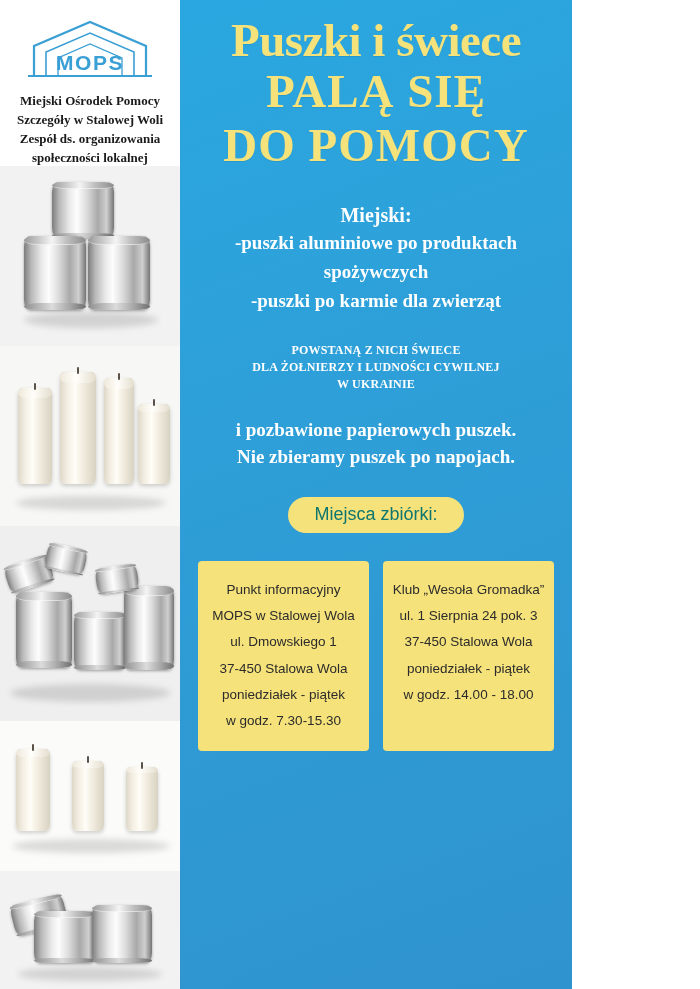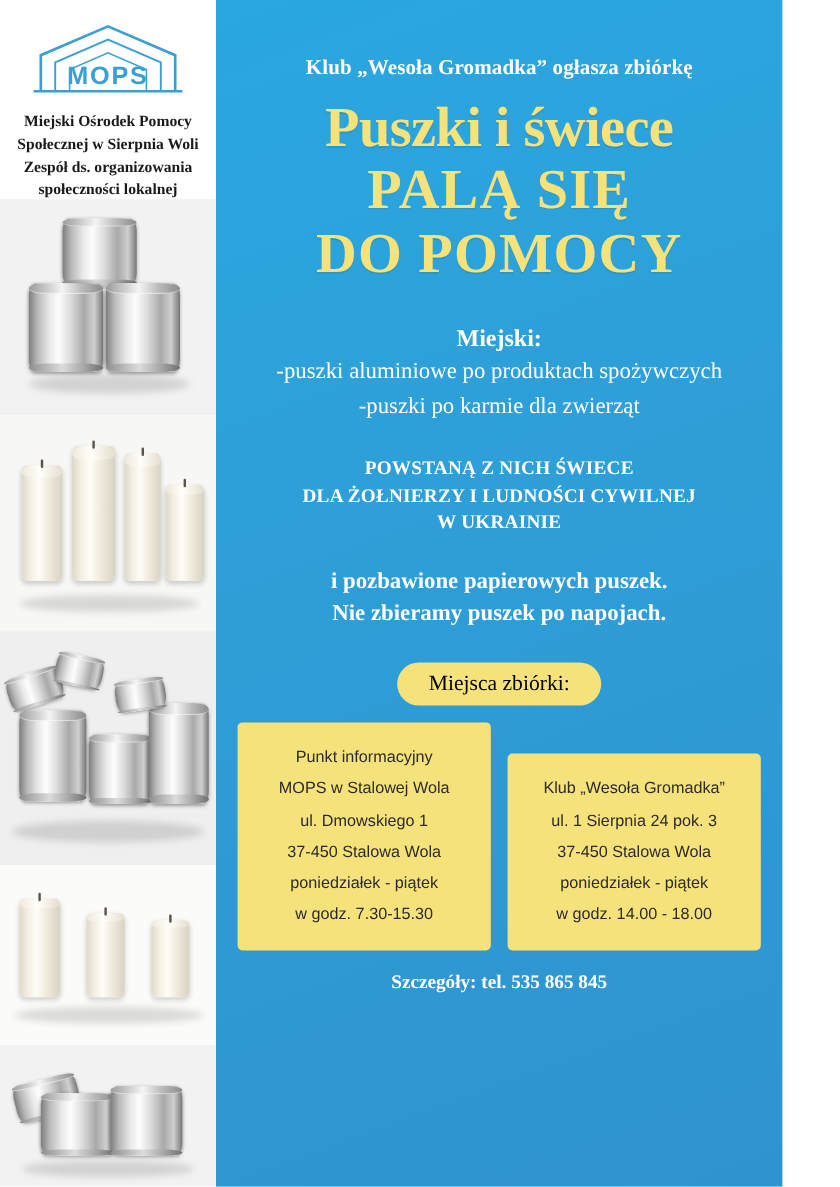--- a/index.html
+++ b/index.html
@@ -5,21 +5,21 @@
   * { box-sizing: border-box; margin: 0; padding: 0; }
   html, body { width: 700px; height: 989px; }
   body {
     font-family: "Liberation Serif", serif;
     background: #ffffff;
     position: relative;
     overflow: hidden;
   }
   .poster {
     position: relative;
-    width: 652px;
+    width: 572px;
     height: 989px;
     display: flex;
     background: #ffffff;
   }
   
   .left-col {
     width: 180px;
     height: 989px;
     background: #ffffff;
     position: relative;
@@ -150,53 +150,52 @@
   .headline .l2 { font-size: 47px; display: block; letter-spacing: 1px; margin-top: 2px;}
   .headline .l3 { font-size: 47px; display: block; letter-spacing: 1px; margin-top: 4px;}
 
   .collect-head {
     font-size: 20px;
     font-weight: bold;
     margin-top: 34px;
   }
   .collect-list {
     font-size: 19px;
-    font-weight: normal;
+    font-weight: bold;
     line-height: 1.52;
     margin-top: 2px;
   }
   .purpose {
-    font-size: 16px;
+    font-size: 12px;
     font-weight: bold;
     line-height: 1.42;
     margin-top: 26px;
     letter-spacing: .2px;
   }
   .rules {
     font-size: 19px;
     font-weight: bold;
     line-height: 1.42;
     margin-top: 24px;
   }
   .places-pill {
     display: inline-block;
     background: #f6e27a;
-    color: #000000;
+    color: #0f766e;
     font-size: 18px;
     border-radius: 18px;
     padding: 7px 26px 8px 26px;
     margin-top: 26px;
-    font-family: Liberation Serif, serif;
+    font-family: Liberation Sans, sans-serif;
   }
   .cards {
     display: flex;
     gap: 14px;
-    margin-top: 14px;
+    margin-top: 28px;
     padding: 0 4px;
-    align-items: flex-end;
   }
   .card {
     flex: 1 1 50%;
     background: #f6e27a;
     color: #2b2b2b;
     border-radius: 4px;
     padding: 16px 8px 16px 8px;
     font-family: "Liberation Sans", sans-serif;
     font-size: 13.5px;
     line-height: 1.95;
@@ -222,21 +221,21 @@
 
           <path d="M14 60 L14 30 L70 6 L126 30 L126 60" fill="none" stroke="#3a9fd4" stroke-width="2.2"></path>
           <path d="M26 60 L26 36 L70 17 L114 36 L114 60" fill="none" stroke="#3a9fd4" stroke-width="1.6"></path>
           <path d="M38 60 L38 42 L70 28 L102 42 L102 60" fill="none" stroke="#3a9fd4" stroke-width="1.3"></path>
           <line x1="8" y1="60" x2="132" y2="60" stroke="#3a9fd4" stroke-width="2.2"></line>
           <text x="70" y="54" font-family="Liberation Sans, sans-serif" font-size="21" font-weight="bold" fill="#3a9fd4" text-anchor="middle" letter-spacing="1.5">MOPS</text>
         </svg>
       </div>
       <div class="logo-caption">
         <div>Miejski Ośrodek Pomocy</div>
-        <div>Społecznej w Sierpnia Woli</div>
+        <div>Szczegóły w Stalowej Woli</div>
         <div>Zespół ds. organizowania</div>
         <div>społeczności lokalnej</div>
       </div>
     </div>
 
     <div class="photos">
 
       <div class="photo ph-cans1">
         <div class="shadow-pad" style="left:24px; top:146px; width:134px; height:16px;"></div>
         <div class="can" style="left:52px; top:16px; width:62px; height:56px;"></div>
@@ -288,21 +287,20 @@
         <div class="can" style="left:12px; top:28px; width:54px; height:32px; transform:rotate(-14deg);"></div>
         <div class="can" style="left:34px; top:40px; width:62px; height:52px;"></div>
         <div class="can" style="left:92px; top:34px; width:60px; height:58px;"></div>
       </div>
 
     </div>
   </div>
 
   <div class="right-col">
 
-    <div class="kicker">Klub „Wesoła Gromadka” ogłasza zbiórkę</div>
 
     <div class="headline">
       <span class="l1">Puszki i świece</span>
       <span class="l2">PALĄ SIĘ</span>
       <span class="l3">DO POMOCY</span>
     </div>
 
     <div class="collect-head">Miejski:</div>
     <div class="collect-list">
       <div>-puszki aluminiowe po produktach spożywczych</div>
@@ -333,16 +331,15 @@
       </div>
       <div class="card">
         <div>Klub „Wesoła Gromadka”</div>
         <div>ul. 1 Sierpnia 24 pok. 3</div>
         <div>37-450 Stalowa Wola</div>
         <div>poniedziałek - piątek</div>
         <div>w godz. 14.00 - 18.00</div>
       </div>
     </div>
 
-    <div class="contact">Szczegóły:  tel. 535 865 845</div>
 
   </div>
 </div>
 
 </body></html>

